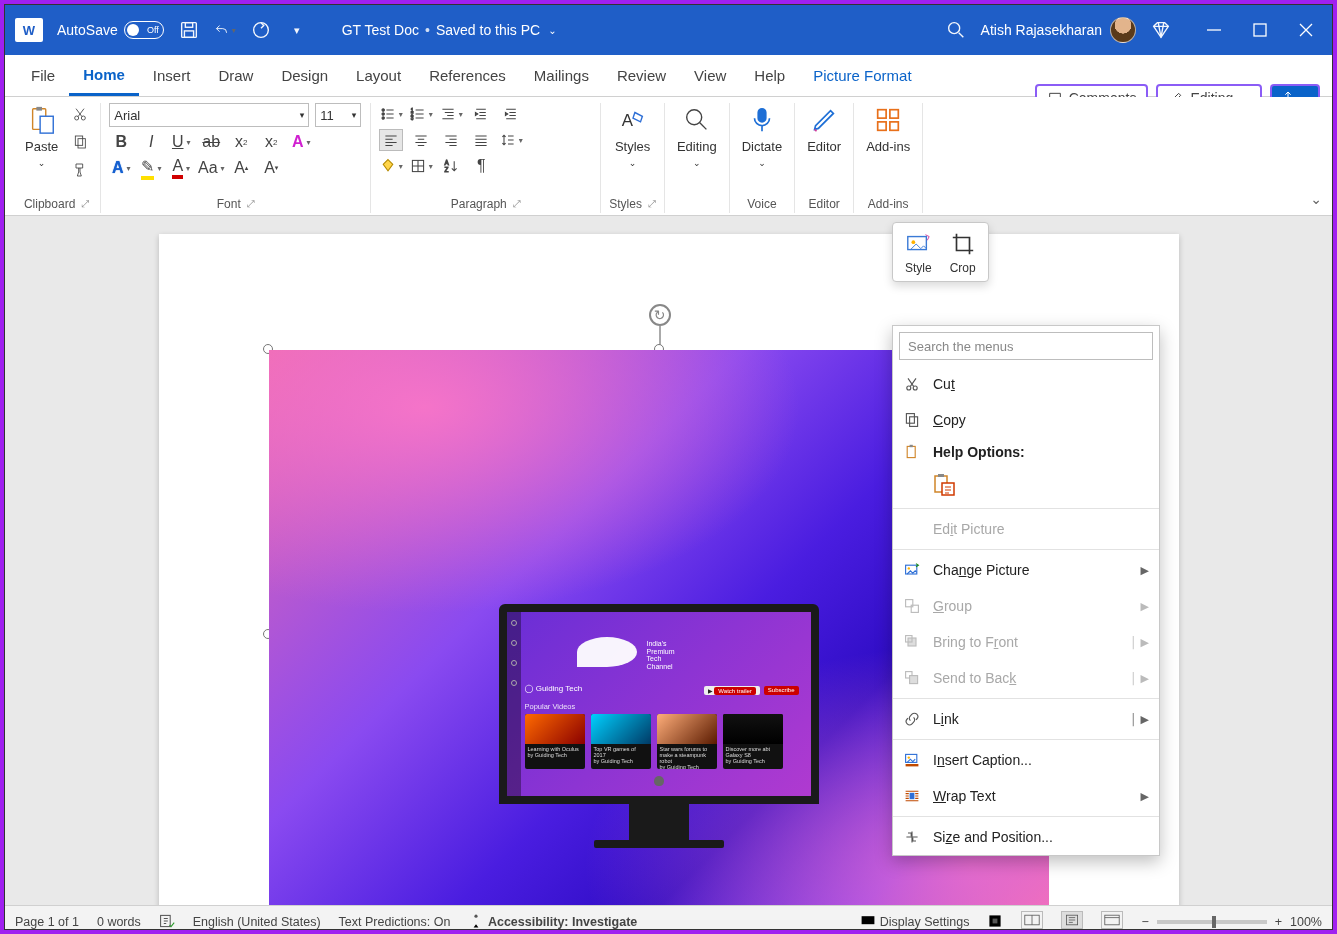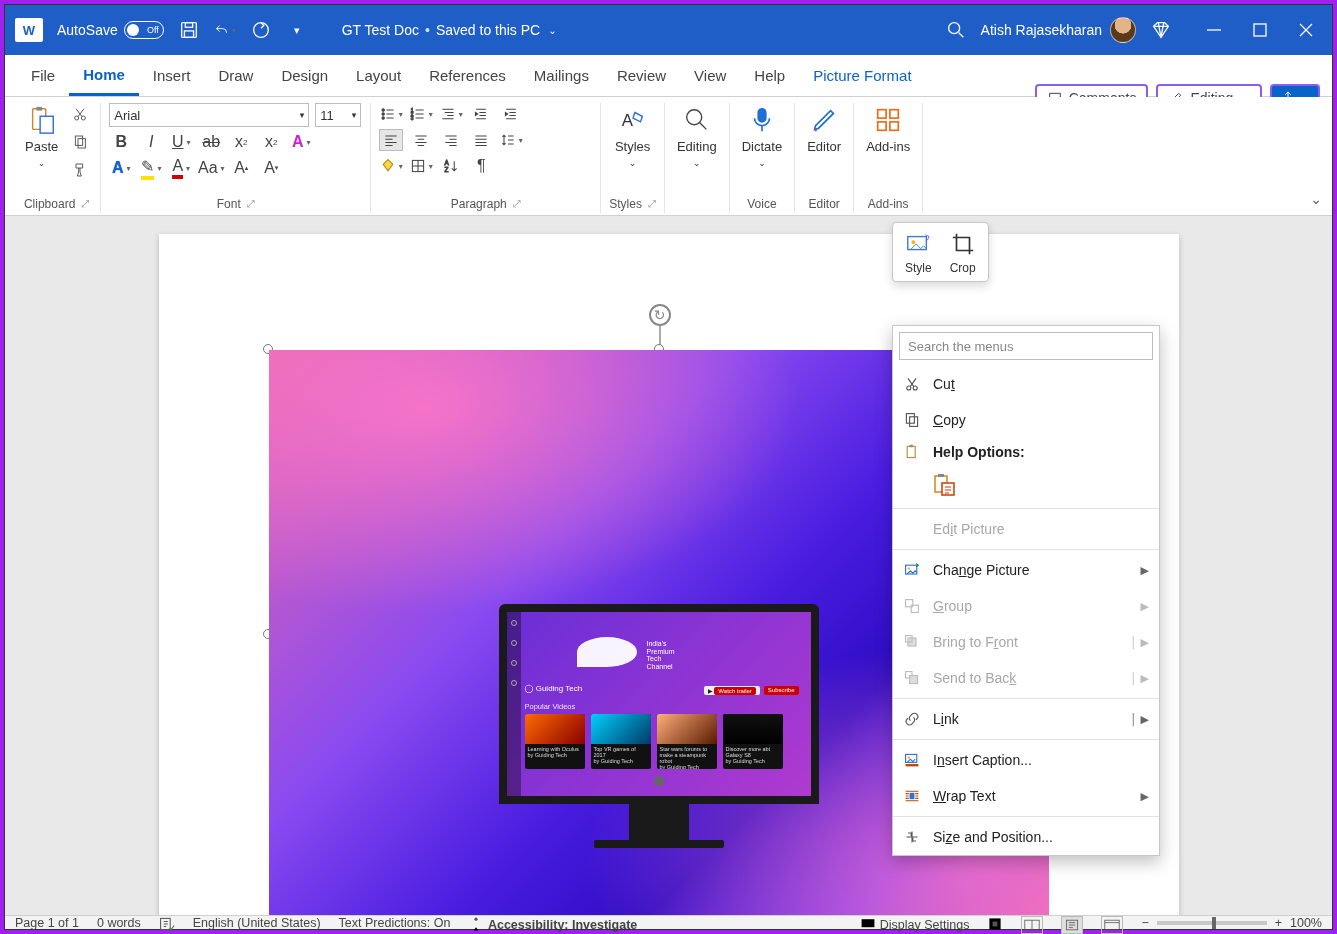--- a/index.html
+++ b/index.html
@@ -114,21 +114,21 @@
   .ctx-item .arrow{margin-left:auto;font-size:11px;color:#666;}
   .ctx-item.disabled .arrow{color:#bbb;}
   .ctx-item.highlight{outline:3px solid var(--highlight);outline-offset:-2px;}
   .ctx-sep{height:1px;background:#e2e2e2;margin:2px 0;}
   .ctx-title{font-weight:600;padding:2px 0 2px 0;}
   .paste-opt{padding-left:38px;height:40px;display:flex;align-items:center;}
   .paste-opt .ico{width:28px;height:28px;border:1px solid transparent;}
   u.acc{text-decoration:underline;text-decoration-color:currentColor;}
 
   
-  .status{height:14px;background:#f3f3f3;border-top:1px solid var(--border);display:flex;align-items:flex-start;font-size:12.5px;color:#444;padding:0 10px;gap:18px;}
+  .status{height:24px;background:#f3f3f3;border-top:1px solid var(--border);display:flex;align-items:flex-end;font-size:12.5px;color:#444;padding:0 10px;gap:18px;}
   .status .sep{flex:1;}
   .zoom{display:flex;align-items:center;gap:8px;}
   .zoom .track{width:110px;height:4px;background:#c8c8c8;position:relative;}
   .zoom .track::after{content:"";position:absolute;left:50%;top:-4px;width:4px;height:12px;background:#666;}
   .sb-ico{width:16px;height:16px;}
   .sb-ico svg{width:16px;height:16px;stroke:#555;fill:none;stroke-width:1.3;}
   .viewbtn{width:22px;height:18px;border:1px solid #bbb;display:flex;align-items:center;justify-content:center;}
 </style>
 </head>
 <body>

